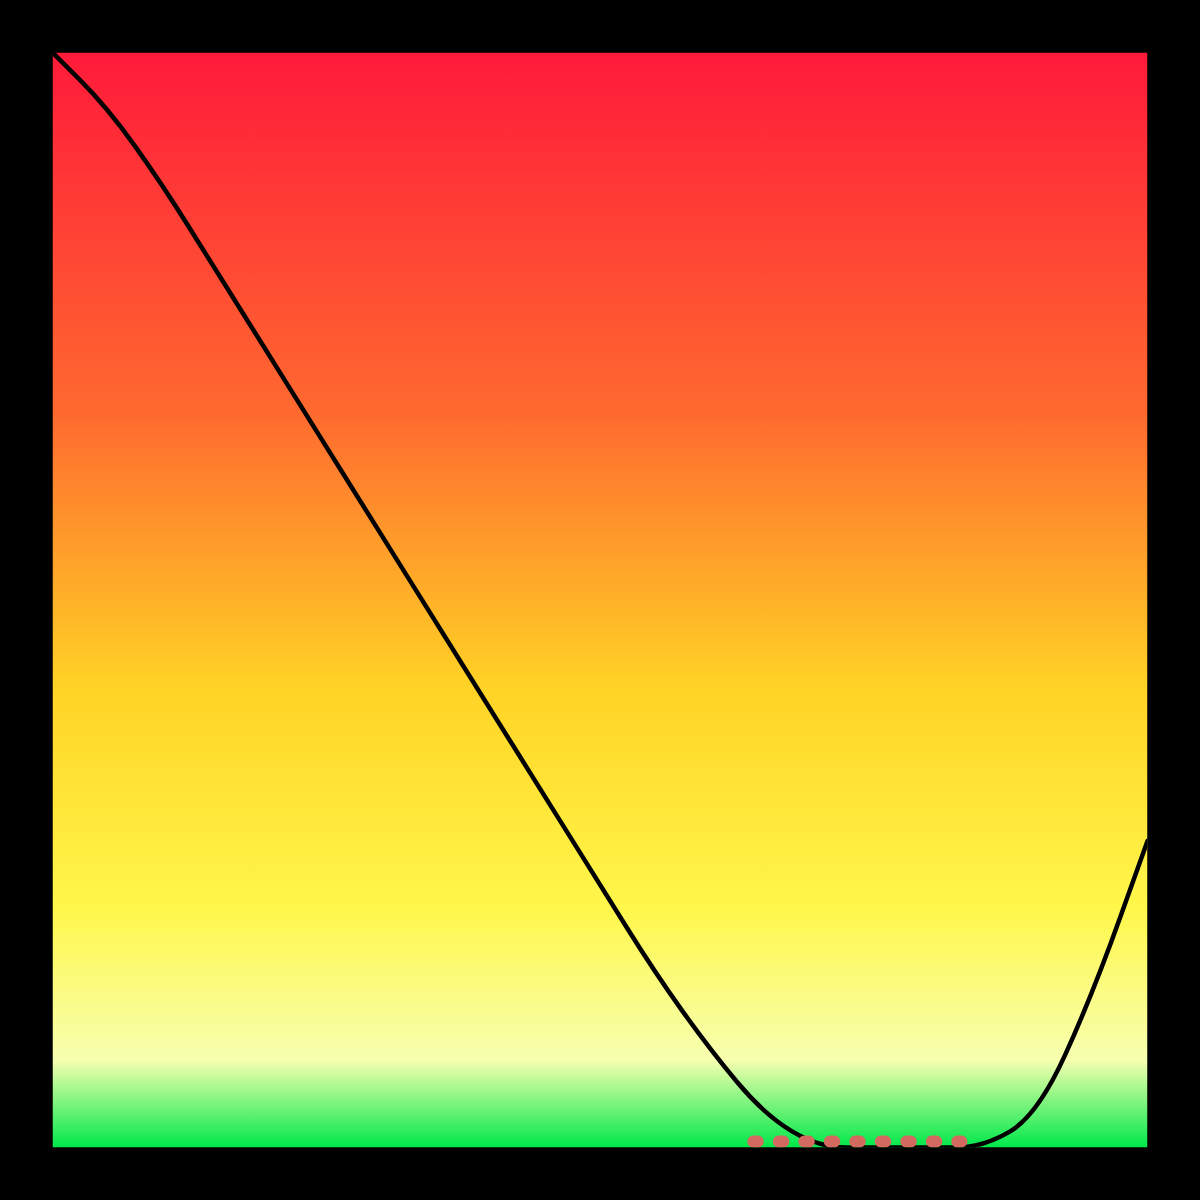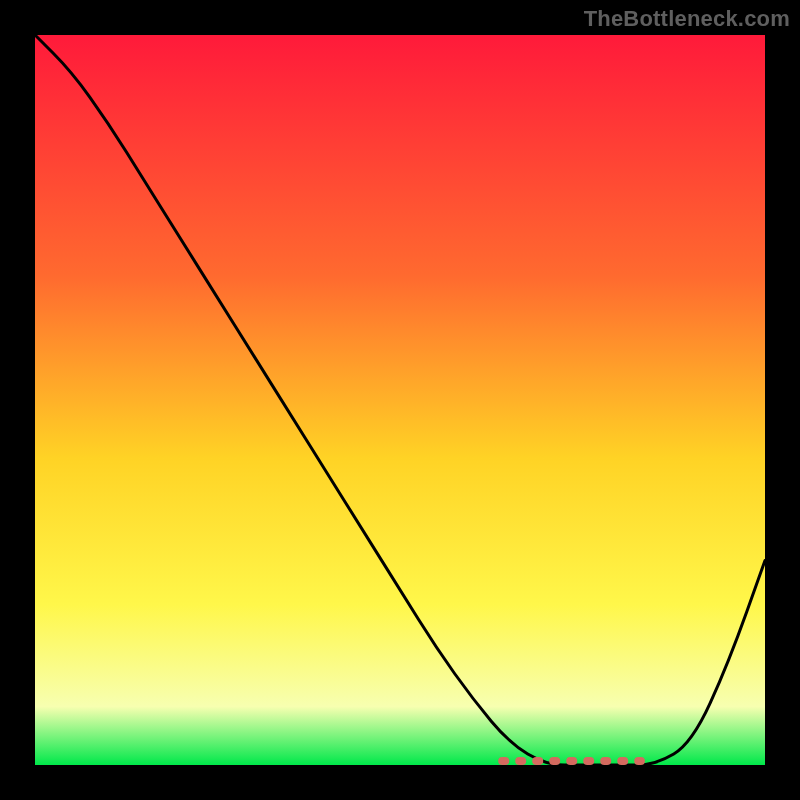--- a/index.html
+++ b/index.html
@@ -27,21 +27,20 @@
     top: 35px;
     width: 730px;
     height: 730px;
   }
   svg { display: block; }
 </style>
 </head>
 <body>
 
 <div class="frame">
-  <div class="watermark">TheBottleneck.com</div>
 
   <div class="plot">
     <svg id="chart-svg" width="730" height="730" viewBox="0 0 730 730">
       <defs>
         <linearGradient id="bgGrad" x1="0" y1="0" x2="0" y2="1">
           <stop id="g0" offset="0%" stop-color="#ff1a3a"></stop>
           <stop id="g1" offset="33%" stop-color="#ff6a2f"></stop>
           <stop id="g2" offset="58%" stop-color="#ffd325"></stop>
           <stop id="g3" offset="78%" stop-color="#fff74a"></stop>
           <stop id="g4" offset="92%" stop-color="#f7ffb0"></stop>

